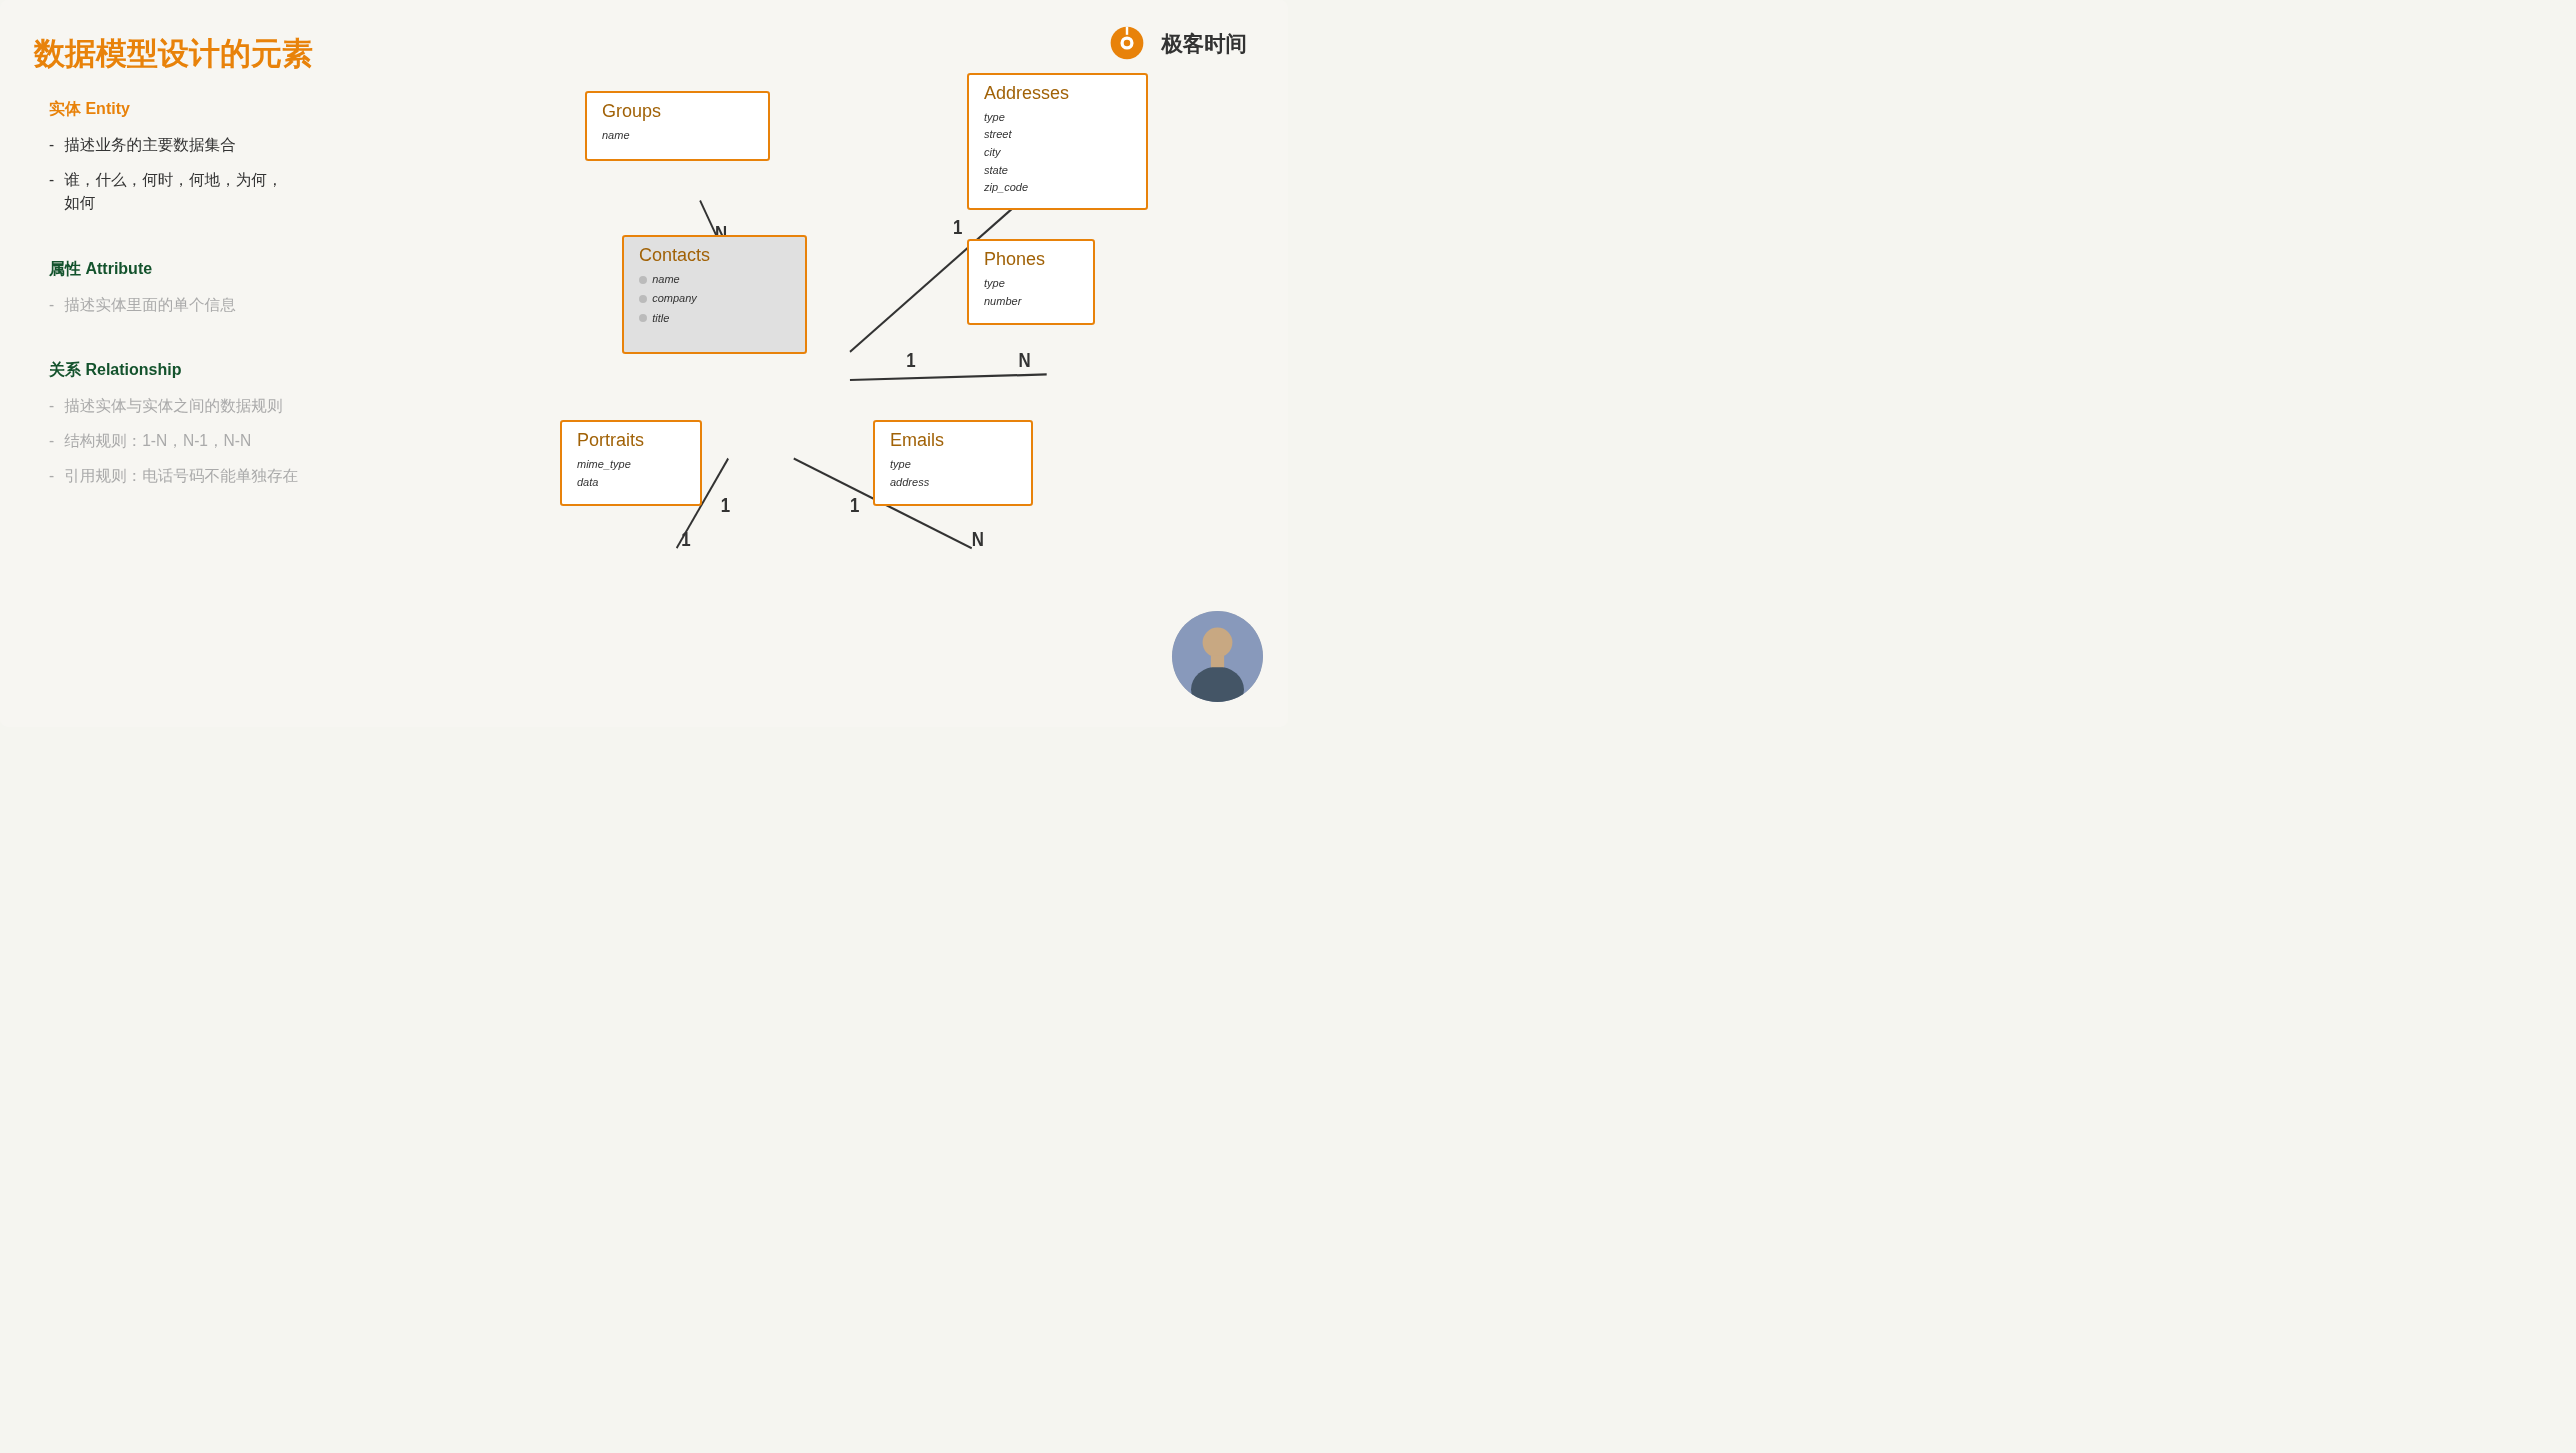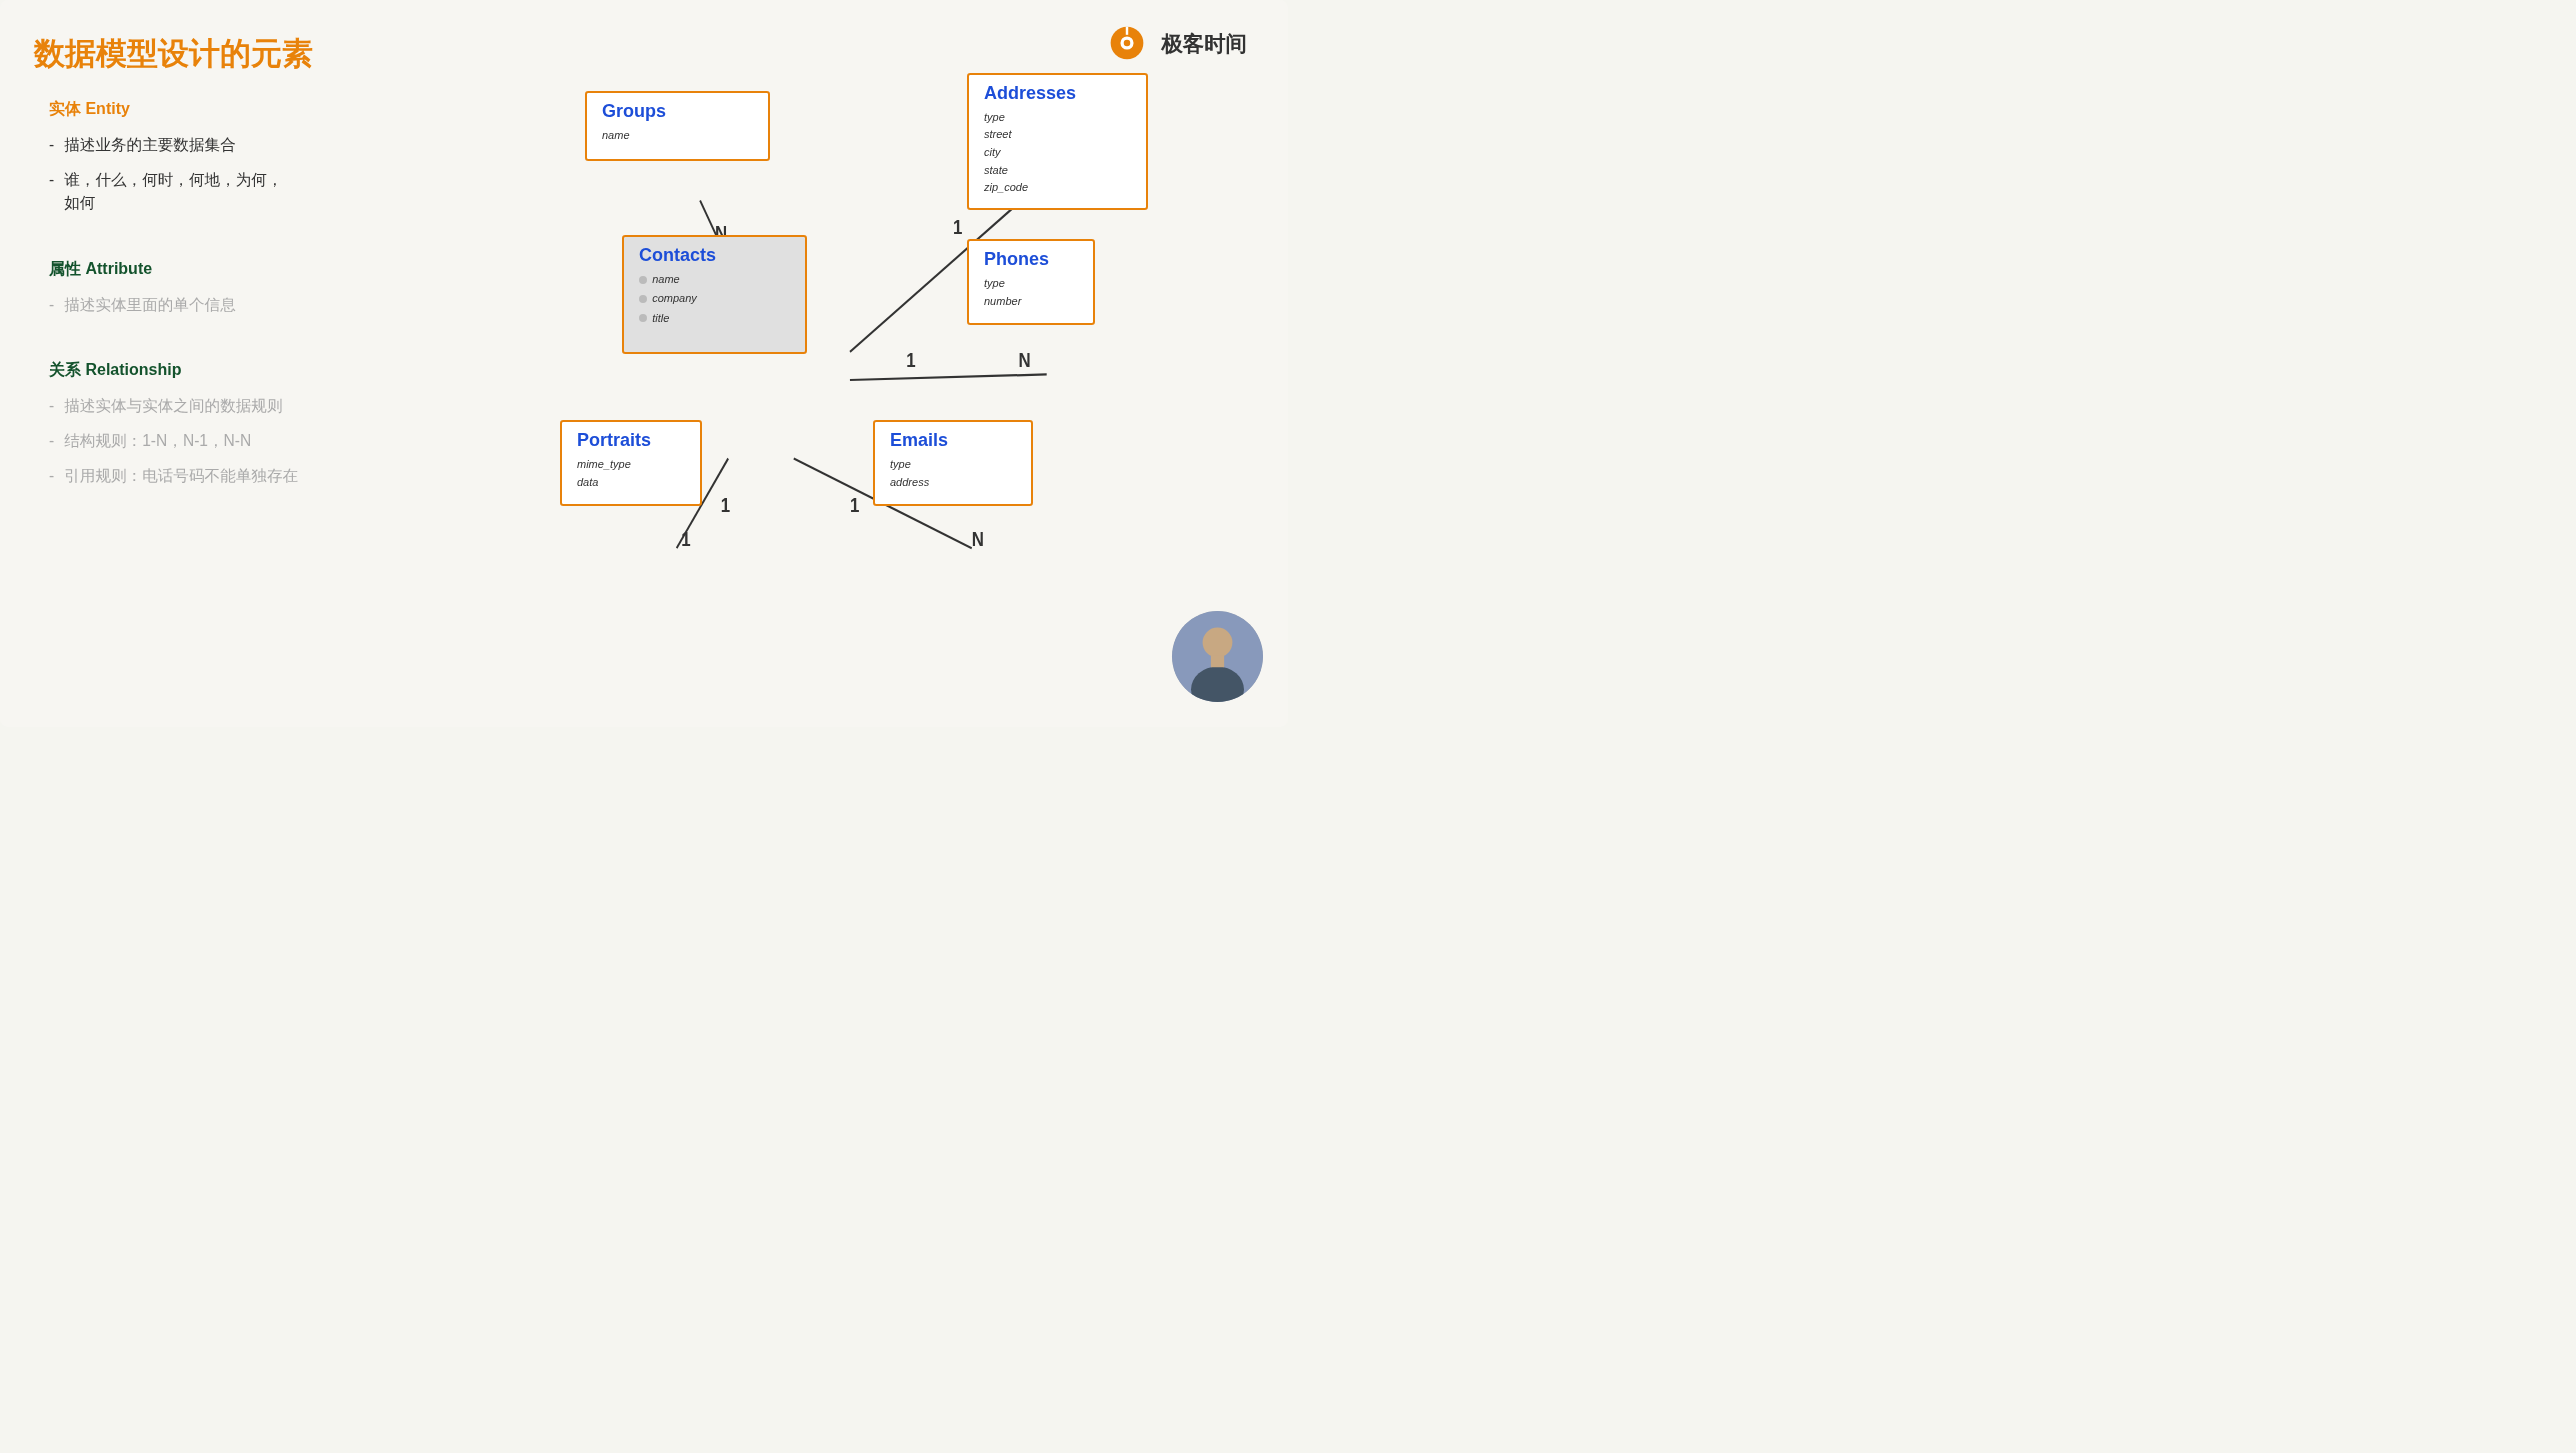--- a/index.html
+++ b/index.html
@@ -104,22 +104,22 @@
     .entity-box {
       position: absolute;
       border: 2.1px solid #e8820a;
       background: white;
       border-radius: 3.3px;
       padding: 8.2px 15px 11.5px 15px;
     }
 
     .entity-title {
       font-size: 18px;
-      font-weight: bold;
-      color: #1d4ed8;
+      font-weight: normal;
+      color: #a16207;
       margin-bottom: 5px;
     }
 
     .entity-attr {
       font-size: 11px;
       color: #333;
       line-height: 1.6;
       font-style: italic;
     }
 

